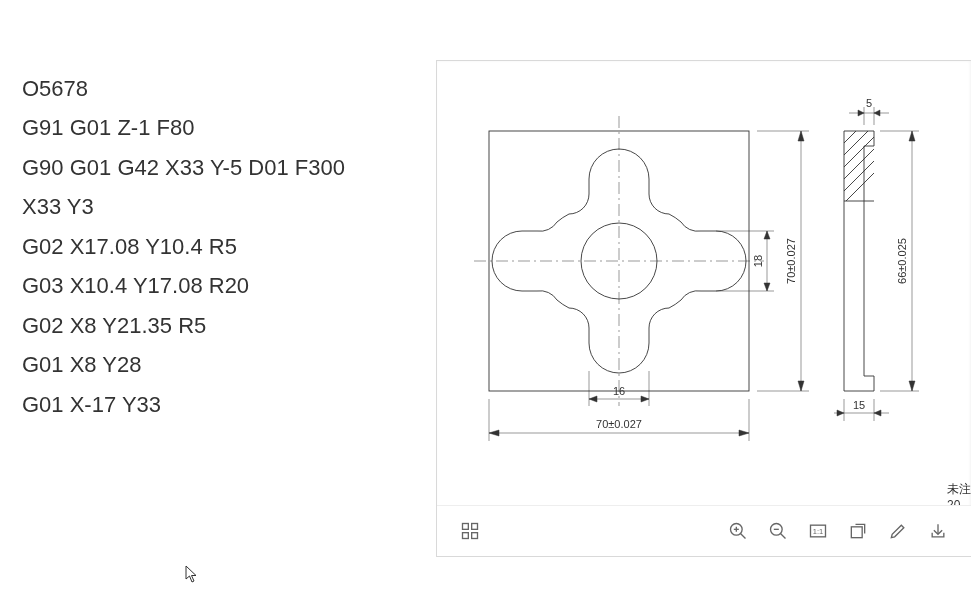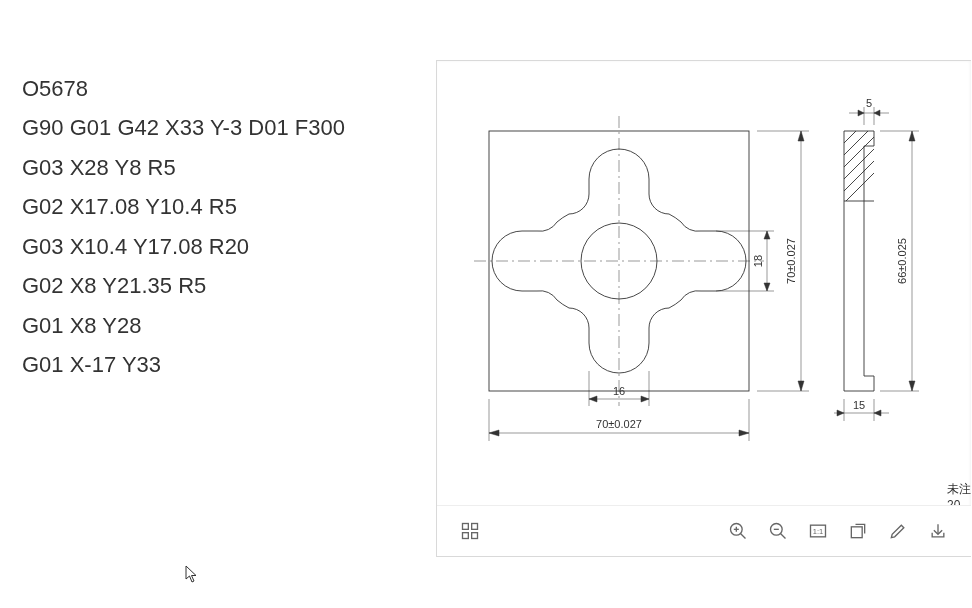--- a/index.html
+++ b/index.html
@@ -115,22 +115,23 @@
   .thinner { stroke:#333; stroke-width:0.5; fill:none; }
   .center { stroke:#333; stroke-width:0.5; fill:none; stroke-dasharray: 12 4 2 4; }
   .hatch { stroke:#333; stroke-width:0.9; }
 </style>
 </head>
 <body>
 <div class="page">
 
   <div class="code-area">
     <div class="code-line">O5678</div>
-    <div class="code-line">G90 G01 G42 X33 Y-3 D01 F300</div>
-    <div class="code-line">G03 X28 Y8 R5</div>
+    <div class="code-line">G91 G01 Z-1 F80</div>
+    <div class="code-line">G90 G01 G42 X33 Y-5 D01 F300</div>
+    <div class="code-line">X33 Y3</div>
     <div class="code-line">G02 X17.08 Y10.4 R5</div>
     <div class="code-line">G03 X10.4 Y17.08 R20</div>
     <div class="code-line">G02 X8 Y21.35 R5</div>
     <div class="code-line">G01 X8 Y28</div>
     <div class="code-line">G01 X-17 Y33</div>
   </div>
 
   <div class="preview-panel">
     <div class="drawing-viewport">
       <svg class="drawing-svg" viewBox="0 0 520 370">

